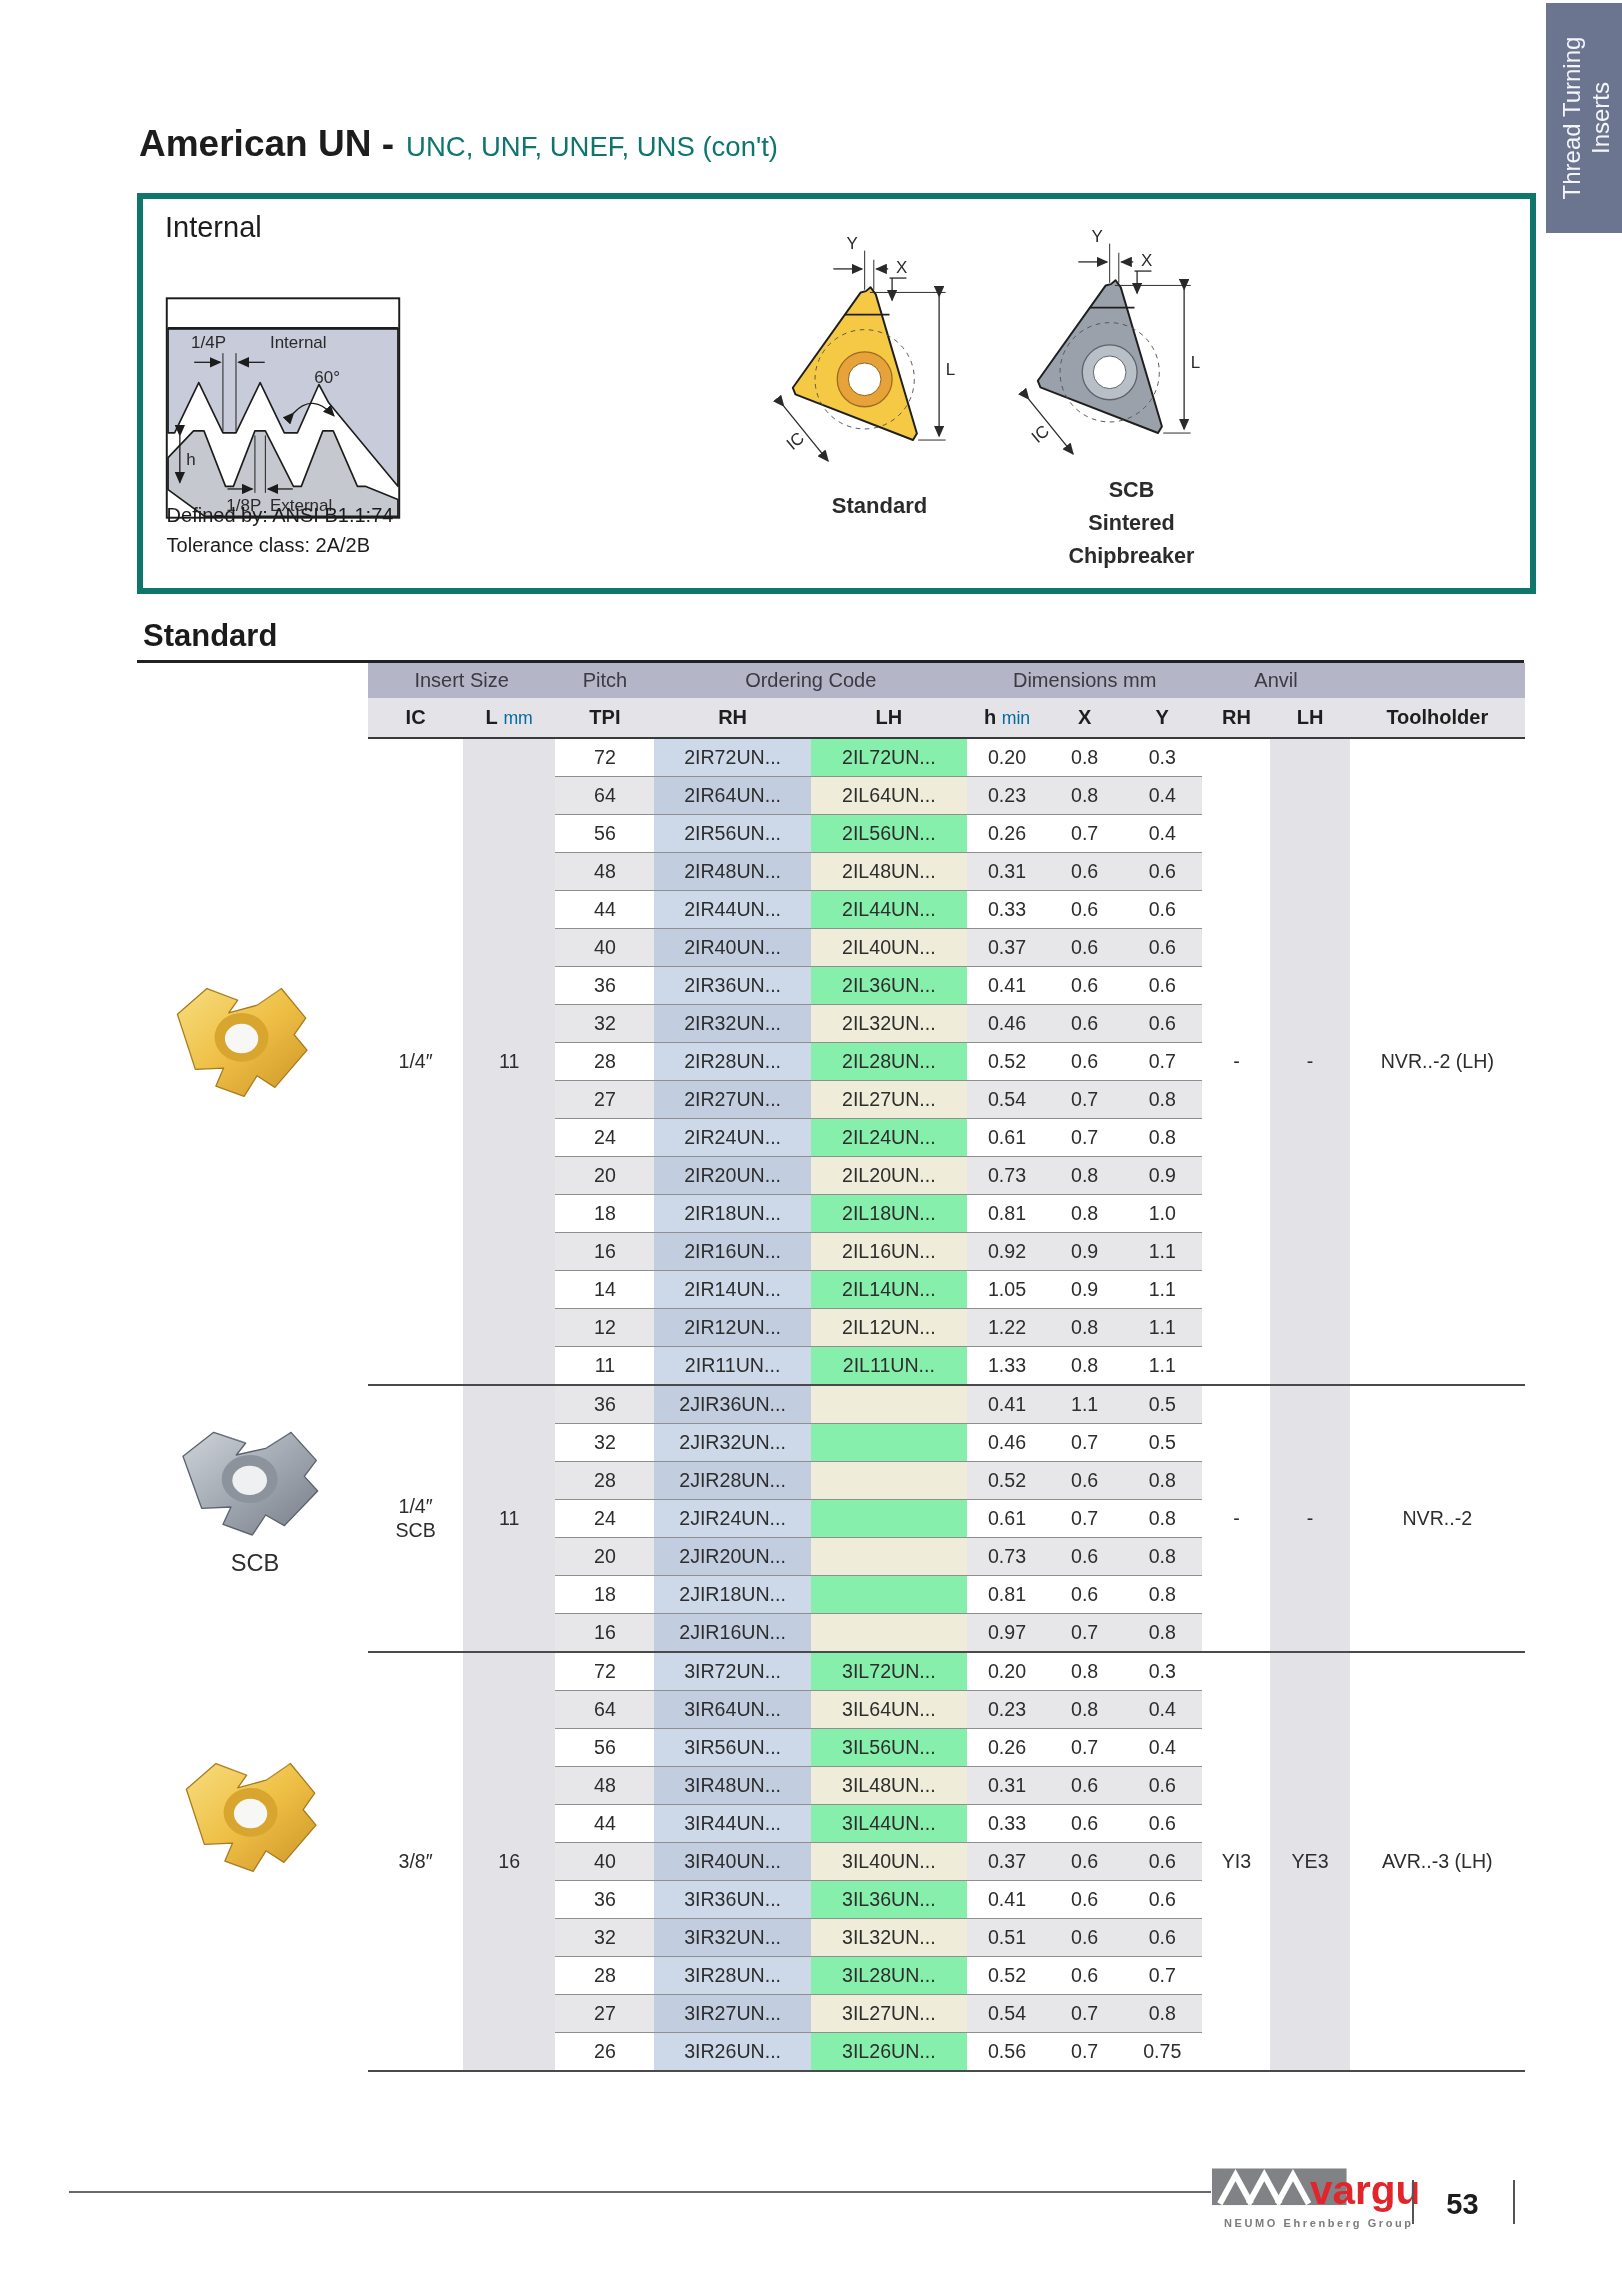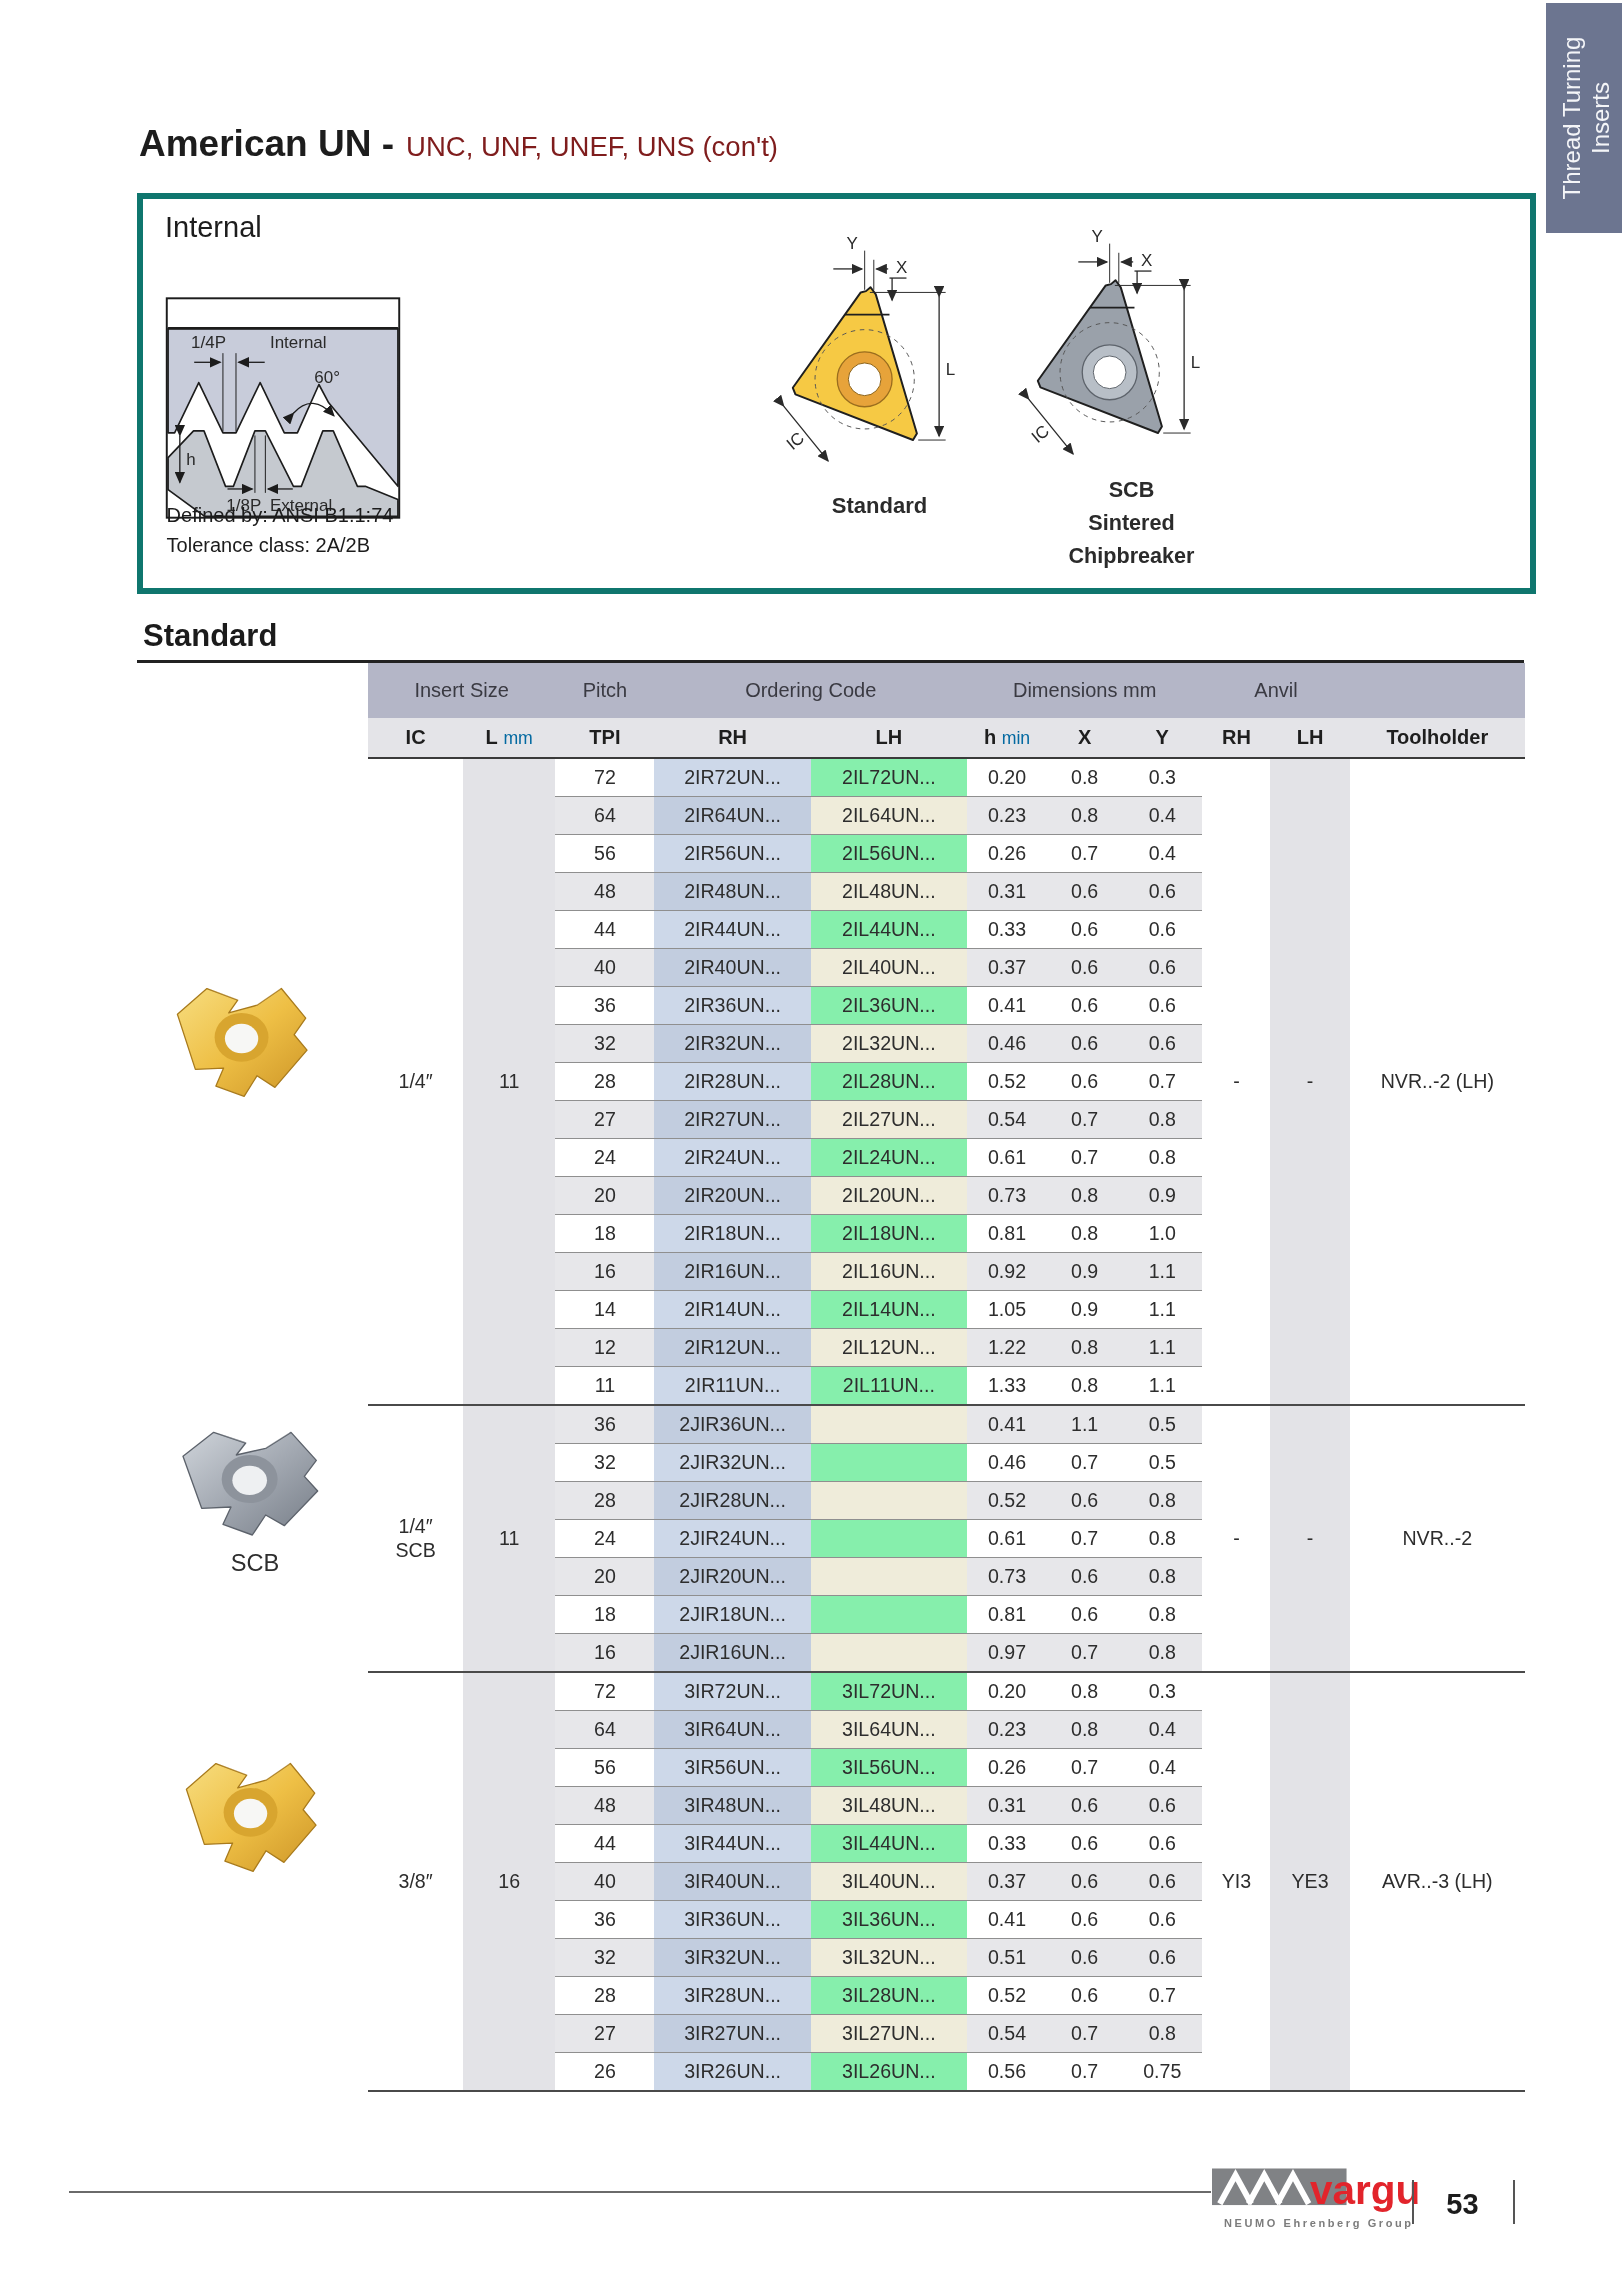--- a/index.html
+++ b/index.html
@@ -8,21 +8,21 @@
 
   
   .side-tab{position:absolute;left:1546px;top:2.6px;width:77px;height:230px;background:#6c7590;}
   .side-tab-inner{position:absolute;left:50%;top:50%;width:230px;height:77px;
         transform:translate(-50%,-50%) rotate(-90deg);display:flex;flex-direction:column;
         align-items:center;justify-content:center;color:#f4f5f8;font-size:24px;line-height:29px;}
 
   
   .title-row{position:absolute;left:139px;top:123px;white-space:nowrap;}
   .title-main{font-size:37px;font-weight:bold;color:#1d1d1d;letter-spacing:0px;}
-  .title-sub{font-size:27.5px;color:#7f1d1d;margin-left:9.2px;}
+  .title-sub{font-size:27.5px;color:#0f766e;margin-left:9.2px;}
 
   
   .internal-box{position:absolute;left:137px;top:193px;width:1387px;height:389px;
         border:6px solid #0f766e;background:#fff;}
   .internal-heading{position:absolute;left:22px;top:11.8px;font-size:29px;color:#1d1d1d;}
   .defined{position:absolute;left:23.6px;top:301px;font-size:20px;color:#1c1c1c;line-height:30px;}
   .thread-svg{position:absolute;left:22px;top:98px;}
   .dim-svg-standard{position:absolute;left:625px;top:33px;}
   .dim-svg-scb{position:absolute;left:870px;top:26px;}
   .cap-standard{position:absolute;left:661px;top:294px;width:151px;text-align:center;
@@ -36,21 +36,21 @@
 
   
   .photo{position:absolute;}
   .photo-caption{position:absolute;left:196px;top:1550px;width:118px;text-align:center;
         font-size:23.6px;color:#2e2e2e;}
 
   
   .tbl-wrap{position:absolute;left:368px;top:663px;}
   table.cat{border-collapse:collapse;table-layout:fixed;width:1157px;}
   table.cat td,table.cat th{padding:0;margin:0;font-weight:normal;}
-  tr.ghead th{background:#b4b6c7;height:55px;font-size:20px;color:#3a3a42;text-align:center;}
+  tr.ghead th{background:#b4b6c7;height:35px;font-size:20px;color:#3a3a42;text-align:center;}
   tr.chead th{background:#e4e4e8;height:39px;font-size:20px;color:#1e1e1e;text-align:center;
         border-bottom:2.6px solid #3a3a3a;}
   tr.chead th b{font-weight:bold;}
   tr.chead .unit{font-size:17.7px;color:#0369a1;font-weight:normal;}
   td.cell{height:37px;text-align:center;vertical-align:middle;font-size:19.6px;color:#2d2d2d;}
   td.col-lband{background:#e3e3e7;}
   td.col-white{background:#ffffff;}
   tr.odd  td.stripe{background:#ffffff;}
   tr.even td.stripe{background:#e7e7ea;}
   tr.odd  td.col-rh{background:#cdd8e9;}

